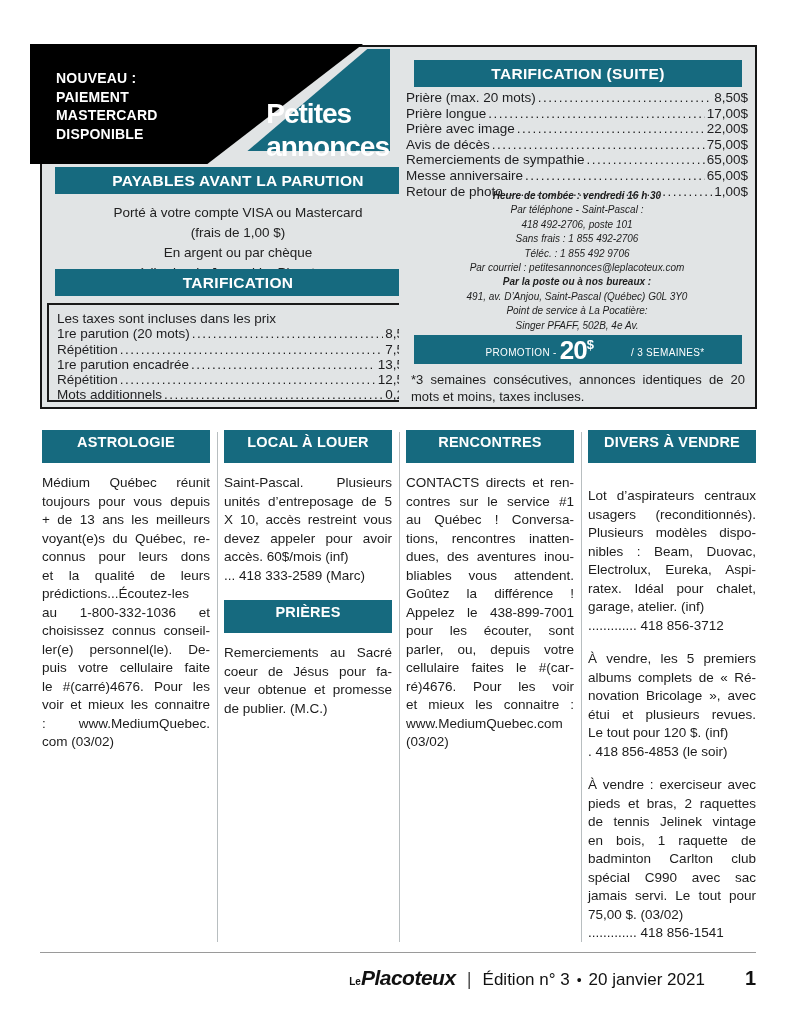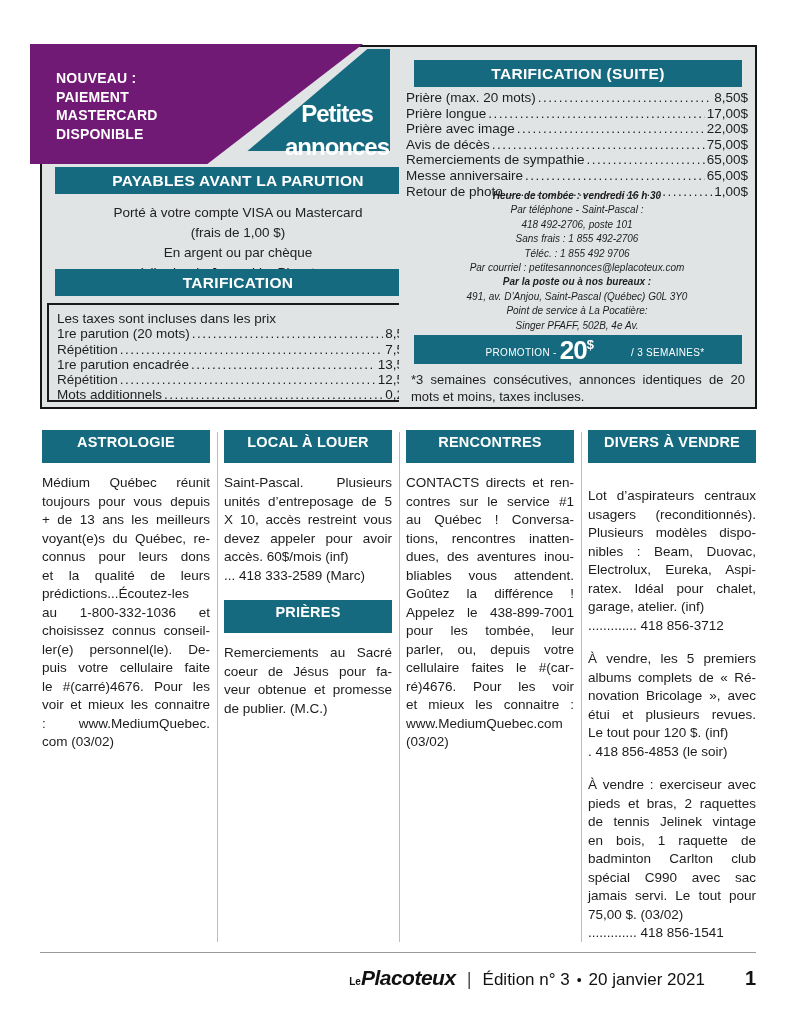--- a/index.html
+++ b/index.html
@@ -38,27 +38,27 @@
 
   .promobar{position:absolute;left:15px;right:13px;top:288px;height:29px;background:#166a7f;color:#fff;text-align:center;}
   .promo-pre,.promo-suf{font-size:10px;font-weight:normal;line-height:29px;letter-spacing:.3px;margin-left:34px;}
   .promo-amt{font-size:26px;font-weight:bold;letter-spacing:-1px;vertical-align:-3px;}
   .promo-cur{font-size:13px;font-weight:bold;vertical-align:7px;}
   .promonote{position:absolute;top:325px;left:12px;right:10px;font-size:13px;line-height:16.5px;
        text-align:justify;color:#1e1e1e;}
 
   
   .banner{position:absolute;left:30px;top:44px;width:362px;height:120px;z-index:4;}
-  .banner-gray{position:absolute;left:0;top:0;right:0;bottom:0;background:#701a75;
+  .banner-gray{position:absolute;left:0;top:0;right:0;bottom:0;background:#000000;
        clip-path:polygon(0 0,92% 0,49% 100%,0 100%);}
   .notice{position:absolute;left:26px;top:25px;color:#fff;font-weight:bold;font-size:14px;line-height:18.5px;letter-spacing:.2px;}
   .banner-teal{position:absolute;right:2px;top:5px;width:162px;height:102px;background:#166a7f;
        clip-path:polygon(12% 100%,86% 0,100% 0,100% 100%);}
-  .title{position:absolute;right:3px;bottom:1px;text-align:center;color:#fff;font-weight:bold;
-       font-size:24px;line-height:33px;letter-spacing:-1px;}
+  .title{position:absolute;right:3px;bottom:1px;text-align:left;color:#fff;font-weight:bold;
+       font-size:28px;line-height:33px;letter-spacing:-1px;}
 
   
   .cols{position:absolute;left:42px;top:430px;width:714px;height:515px;}
   .col{position:absolute;top:0;width:168px;}
   .col1{left:0;} .col2{left:182px;} .col3{left:364px;} .col4{left:546px;}
   .vdiv{position:absolute;top:2px;width:1px;height:510px;background:#b8bec0;}
   .vd1{left:175px;} .vd2{left:357px;} .vd3{left:539px;}
 
   .colbar{height:33px;background:#166a7f;color:#fff;font-weight:bold;font-size:14.5px;line-height:25px;
        text-align:center;letter-spacing:.2px;margin-bottom:11px;}
@@ -274,21 +274,21 @@
             <div class="ad">
               <div class="para">
                 <div class="line">CONTACTS directs et ren-</div>
                 <div class="line">contres sur le service #1</div>
                 <div class="line">au Québec ! Conversa-</div>
                 <div class="line">tions, rencontres inatten-</div>
                 <div class="line">dues, des aventures inou-</div>
                 <div class="line">bliables vous attendent.</div>
                 <div class="line">Goûtez la différence !</div>
                 <div class="line">Appelez le 438-899-7001</div>
-                <div class="line">pour les tombée, leur</div>
+                <div class="line">pour les écouter, sont</div>
                 <div class="line">parler, ou, depuis votre</div>
                 <div class="line">cellulaire faites le #(car-</div>
                 <div class="line">ré)4676. Pour les voir</div>
                 <div class="line">et mieux les connaitre :</div>
                 <div class="line">www.MediumQuebec.com</div>
                 <div class="line">(03/02)</div>
               </div>
             </div>
           </div>
       </div>

